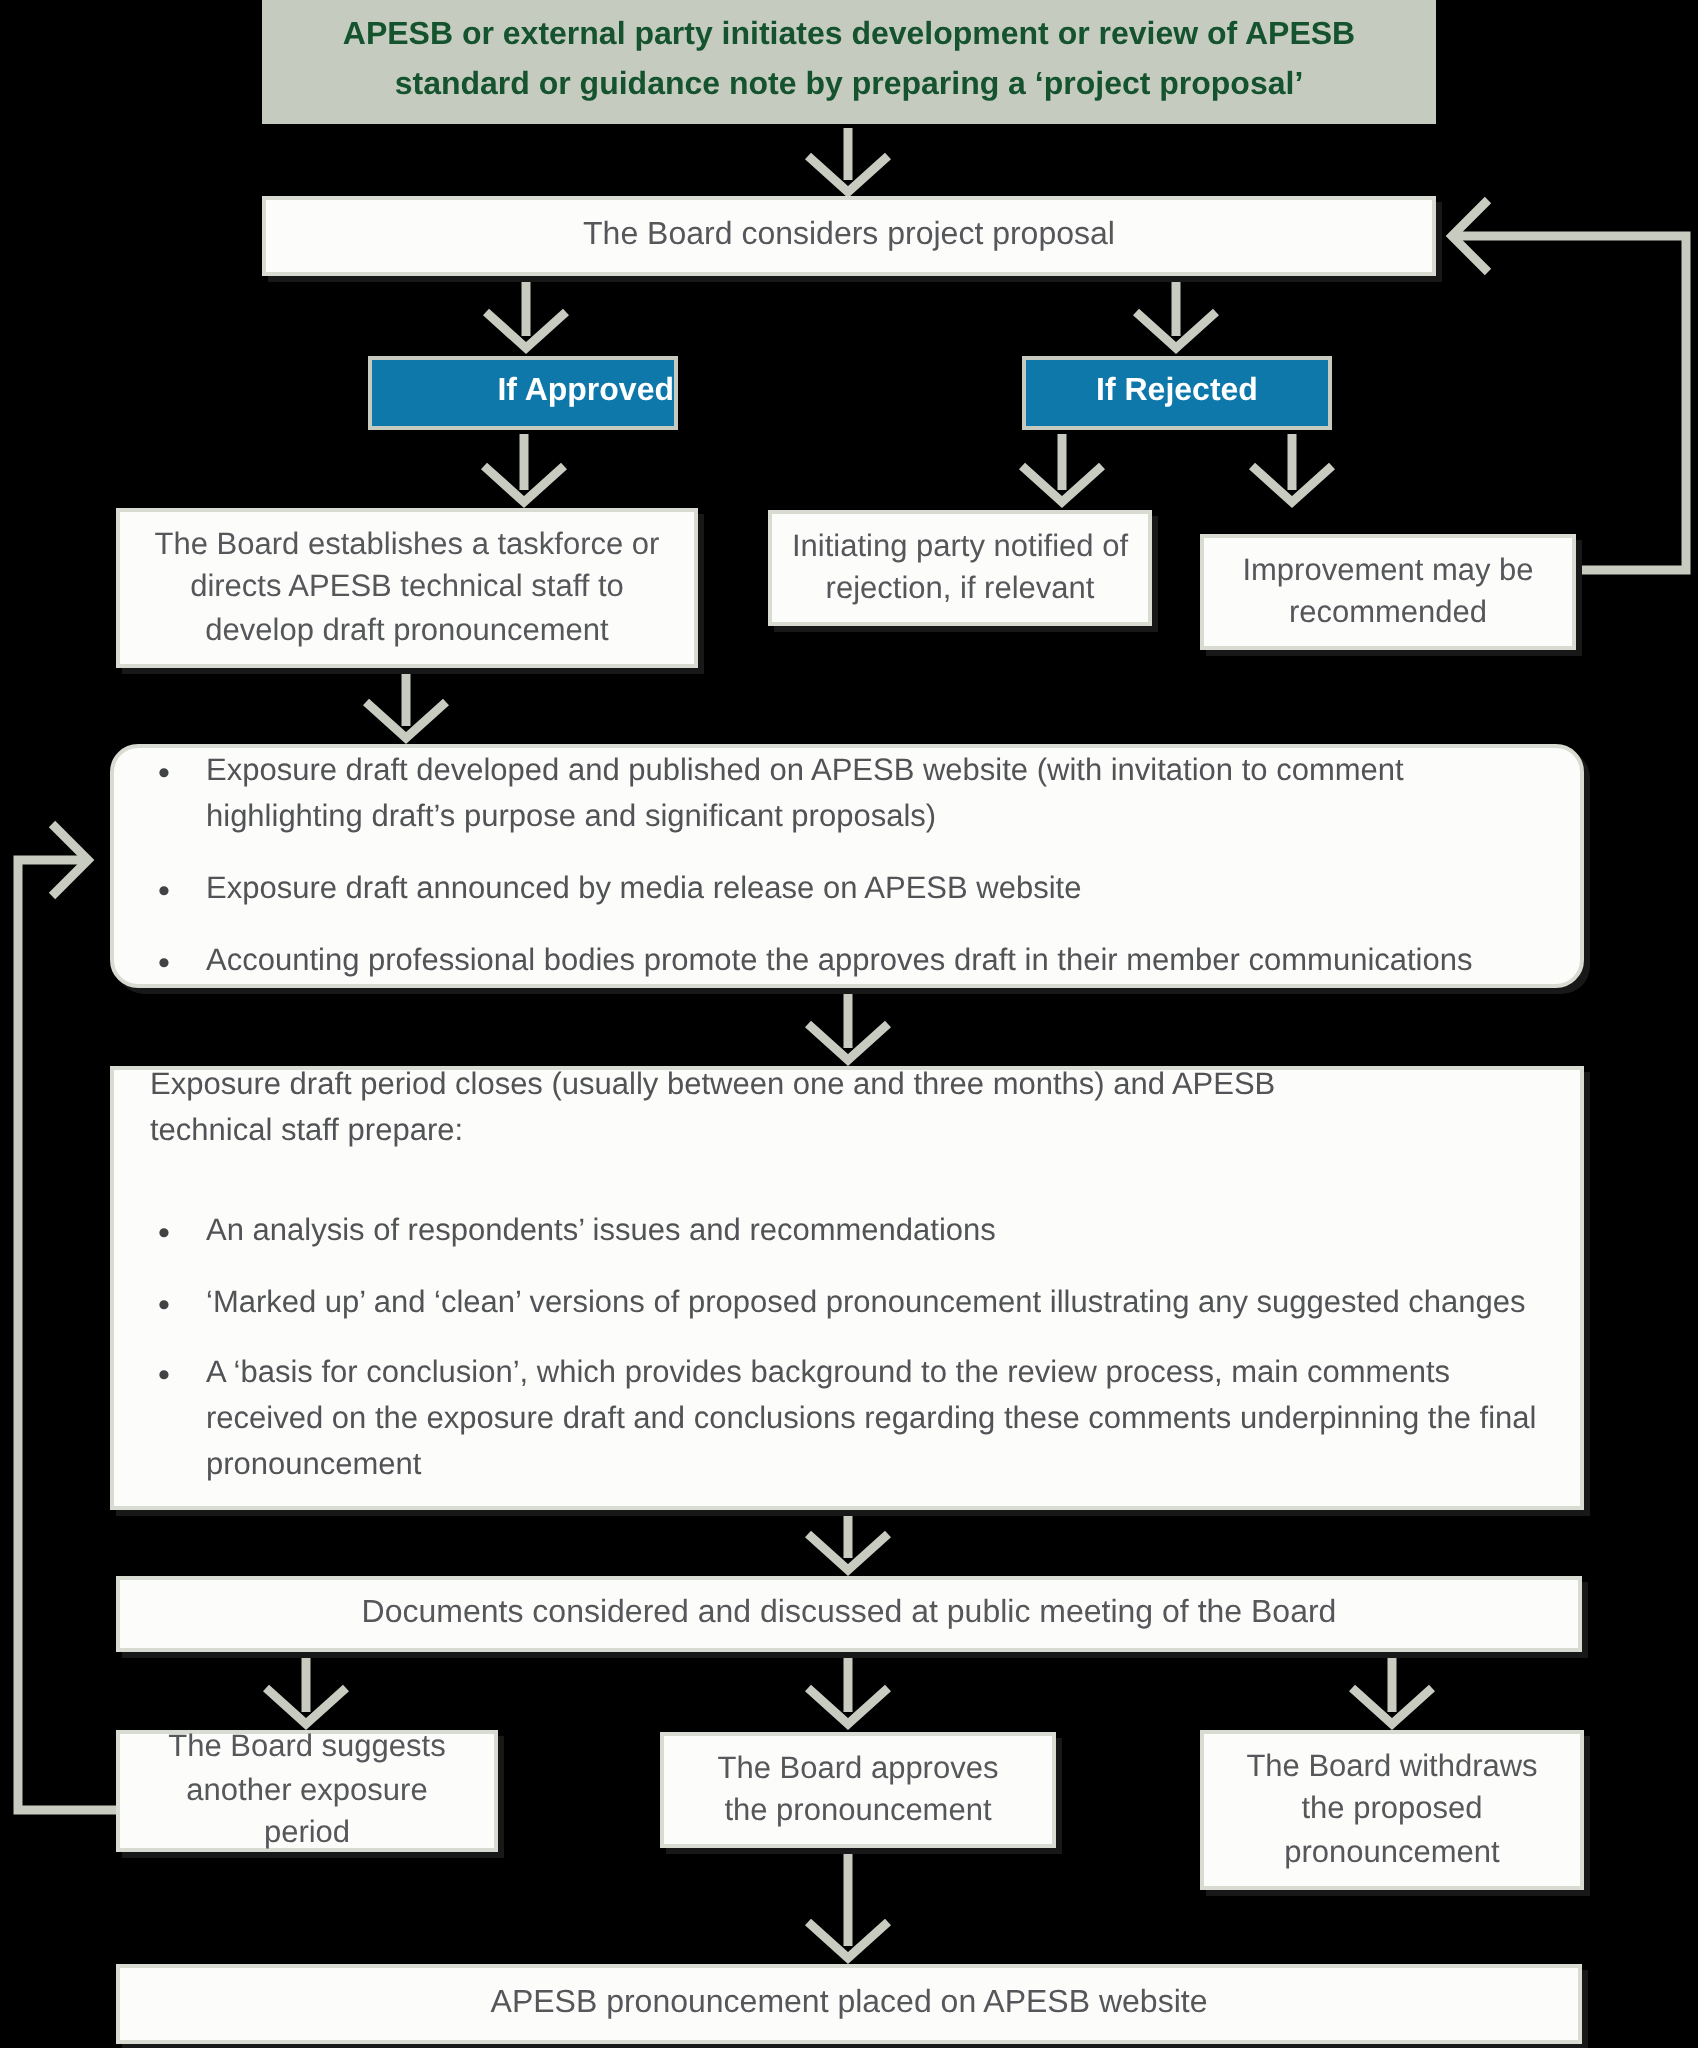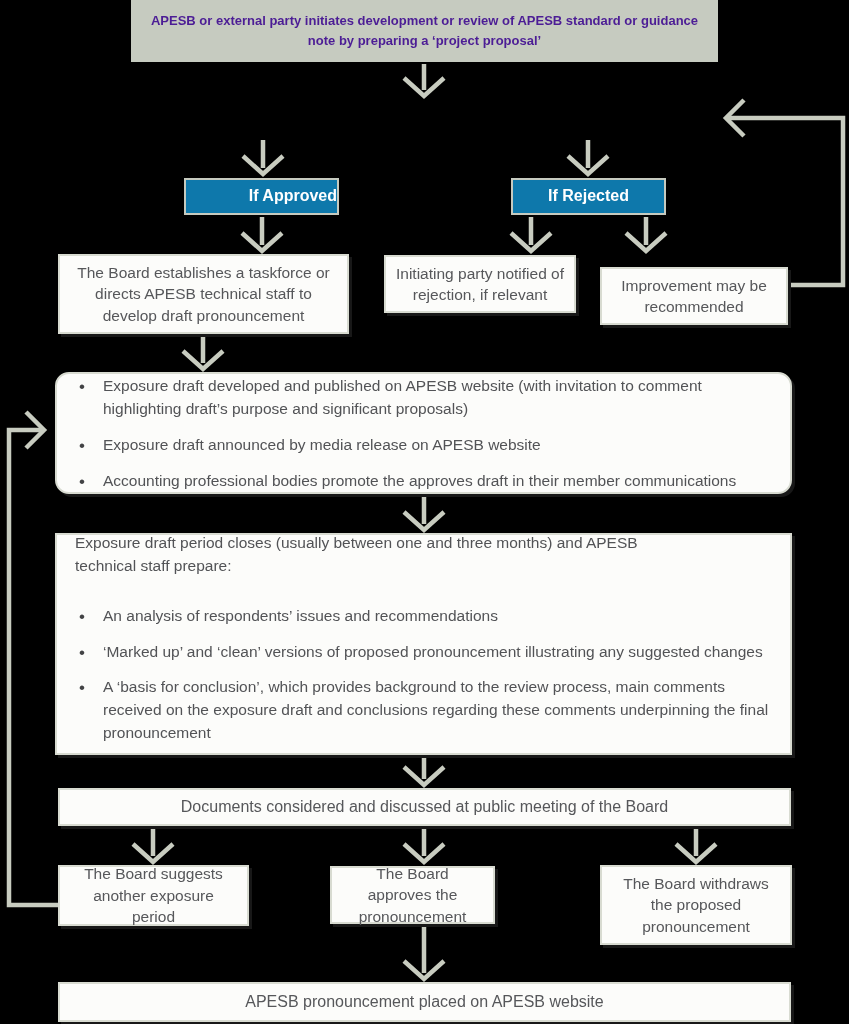--- a/index.html
+++ b/index.html
@@ -25,23 +25,23 @@
     justify-content: center;
     text-align: center;
     font-size: 16px;
     line-height: 1.3;
     box-shadow: 3px 3px 0 #181818;
   }
   .node--title {
     background: #c6cbc0;
     border: none;
     box-shadow: none;
-    color: #4c1d95;
+    color: #14532d;
     font-weight: bold;
-    font-size: 13px;
+    font-size: 16px;
     line-height: 1.55;
     padding: 0 16px;
     text-align: center;
   }
   .node--accent {
     background: #0e78ab;
     border: 2px solid #c6cabf;
     color: #ffffff;
     font-weight: bold;
     box-shadow: none;
@@ -159,20 +159,23 @@
     <g>
       <path d="M60 905 H 9 V 430 H 44"></path>
         <polyline points="26,412 44,430 26,448"></polyline>
     </g>
   </svg>
 
   <div class="node node--title" style="left:131px; top:0; width:587px; height:62px;">
     <span>APESB or external party initiates development or review of APESB standard or guidance note by preparing a ‘project proposal’</span>
   </div>
 
+  <div class="node" style="left:131px; top:98px; width:587px; height:40px;">
+    <span>The Board considers project proposal</span>
+  </div>
 
   <div class="node node--accent" style="left:184px; top:178px; width:155px; height:37px;justify-content:flex-end;">
     <span>If Approved</span>
   </div>
 
   <div class="node node--accent" style="left:511px; top:178px; width:155px; height:37px;">
     <span>If Rejected</span>
   </div>
 
   <div class="node node--small" style="left:58px; top:254px; width:291px; height:80px; padding:0 8px;">
@@ -205,21 +208,21 @@
   </div>
 
   <div class="node" style="left:58px; top:788px; width:733px; height:38px;">
     <span>Documents considered and discussed at public meeting of the Board</span>
   </div>
 
   <div class="node node--small" style="left:58px; top:865px; width:191px; height:61px; padding:0 20px;">
     <span>The Board suggests another exposure period</span>
   </div>
 
-  <div class="node node--small" style="left:330px; top:866px; width:165px; height:58px; padding:0 15px;">
+  <div class="node node--small" style="left:330px; top:866px; width:198px; height:58px; padding:0 15px;">
     <span>The Board approves the pronouncement</span>
   </div>
 
   <div class="node node--small" style="left:600px; top:865px; width:192px; height:80px; padding:0 20px;">
     <span>The Board withdraws the proposed pronouncement</span>
   </div>
 
   <div class="node" style="left:58px; top:982px; width:733px; height:40px;">
     <span>APESB pronouncement placed on APESB website</span>
   </div>

